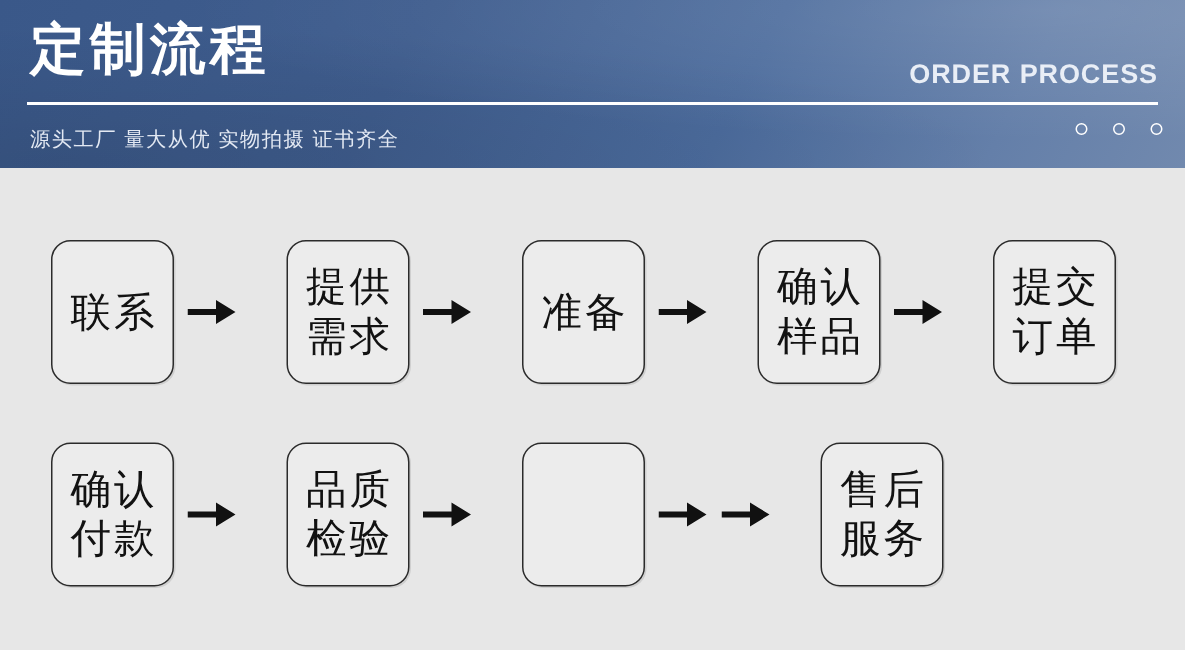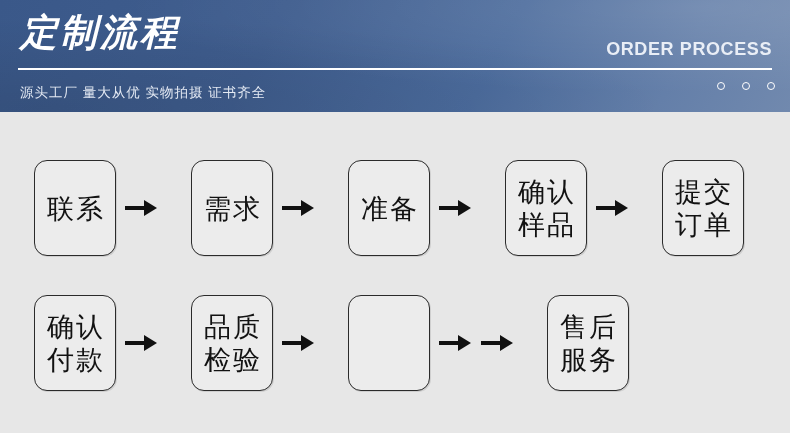--- a/index.html
+++ b/index.html
@@ -46,21 +46,20 @@
     position: absolute;
     left: 20px;
     top: 8px;
     font-size: 37px;
     font-weight: bold;
     color: #ffffff;
     letter-spacing: 3px;
     line-height: 50px;
     z-index: 3;
     white-space: nowrap;
-    font-style: italic;
   }
 
   .header-eyebrow {
     position: absolute;
     right: 18px;
     top: 39px;
     font-size: 18px;
     font-weight: bold;
     color: #e9eef6;
     letter-spacing: 0.6px;
@@ -190,20 +189,21 @@
       <div class="step">
         <div class="step-line">联系</div>
       </div>
       <div class="arrow">
         <svg width="33" height="20" viewBox="0 0 33 20">
             <path d="M0 8 L19 8 L19 2 L32 10 L19 18 L19 12 L0 12 Z" fill="#111111"></path>
           </svg>
       </div>
 
       <div class="step">
+        <div class="step-line">提供</div>
         <div class="step-line">需求</div>
       </div>
       <div class="arrow">
         <svg width="33" height="20" viewBox="0 0 33 20">
             <path d="M0 8 L19 8 L19 2 L32 10 L19 18 L19 12 L0 12 Z" fill="#111111"></path>
           </svg>
       </div>
 
       <div class="step">
         <div class="step-line">准备</div>

